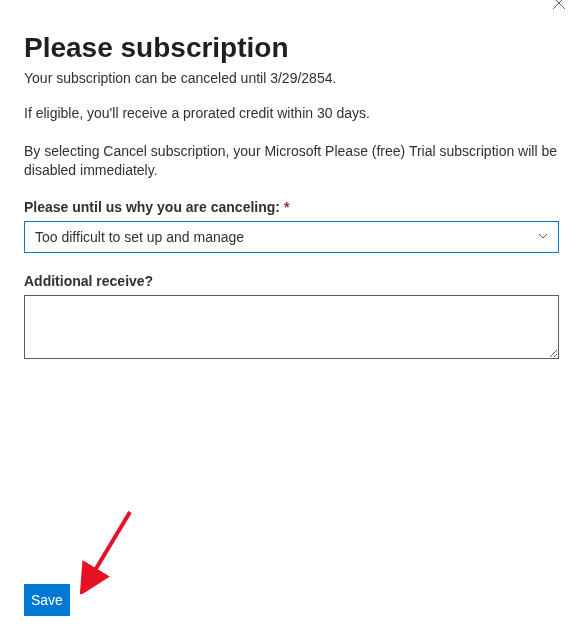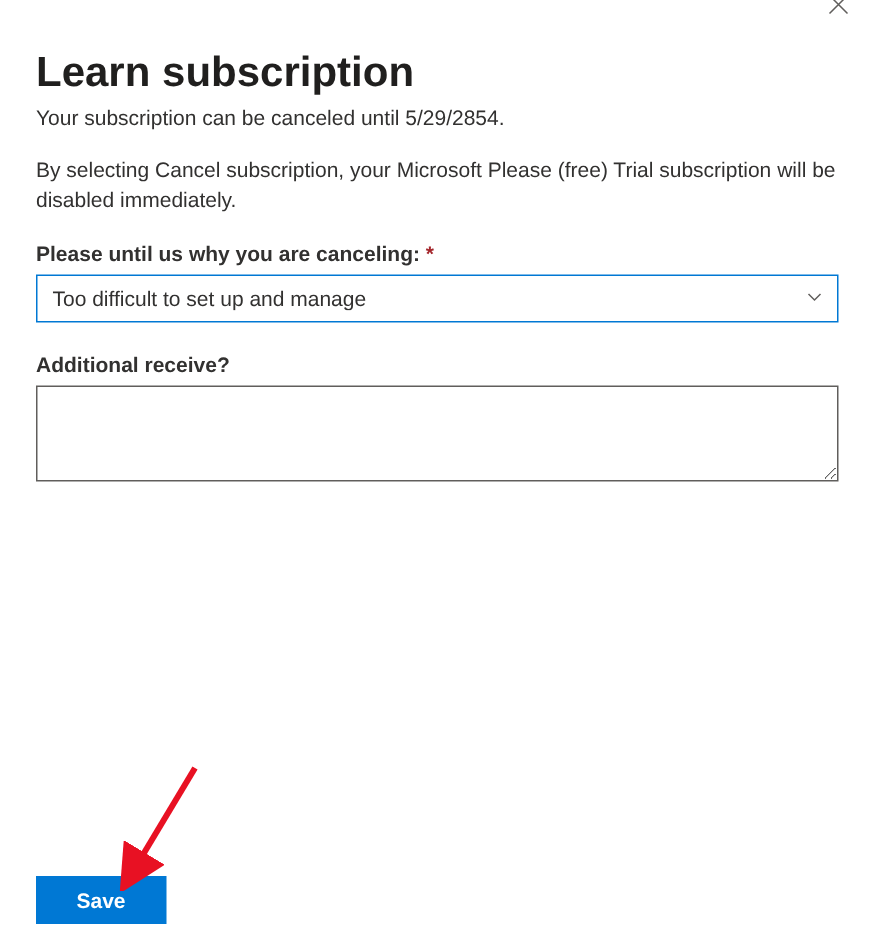--- a/index.html
+++ b/index.html
@@ -108,25 +108,24 @@
     .actions {
       position: absolute;
       left: 24px;
       bottom: 10px;
     }
     .save-btn {
       background: #0078d4;
       color: #fff;
       border: none;
       height: 32px;
-      padding: 0 27px;
+      padding: 0 7px;
       font-size: 14px;
       font-family: inherit;
       cursor: pointer;
-      font-weight: bold;
     }
     .arrow-annotation {
       position: absolute;
       left: 78px;
       bottom: 32px;
       width: 60px;
       height: 90px;
       pointer-events: none;
     }
   </style>
@@ -136,24 +135,25 @@
 <div class="panel">
 
   <div class="close-btn">
     <span>
       <svg width="14" height="14" viewBox="0 0 14 14">
           <path d="M1 1 L13 13 M13 1 L1 13" stroke="#605e5c" stroke-width="1" fill="none"></path>
         </svg>
     </span>
   </div>
 
-  <h1 class="title">Learn subscription</h1>
-  <p class="subtitle">Your subscription can be canceled until 5/29/2854.</p>
+  <h1 class="title">Please subscription</h1>
+  <p class="subtitle">Your subscription can be canceled until 3/29/2854.</p>
 
 
+  <p class="para">If eligible, you'll receive a prorated credit within 30 days.</p>
 
   <p class="para">By selecting Cancel subscription, your Microsoft Please (free) Trial subscription will be disabled immediately.</p>
 
   <label class="label">
     <span>Please until us why you are canceling: </span><span class="required">*</span>
   </label>
   <div class="select-wrap">
     <input type="text" readonly="" class="select" value="Too difficult to set up and manage" style="">
     <span class="chevron">
       <svg width="12" height="12" viewBox="0 0 12 12">

